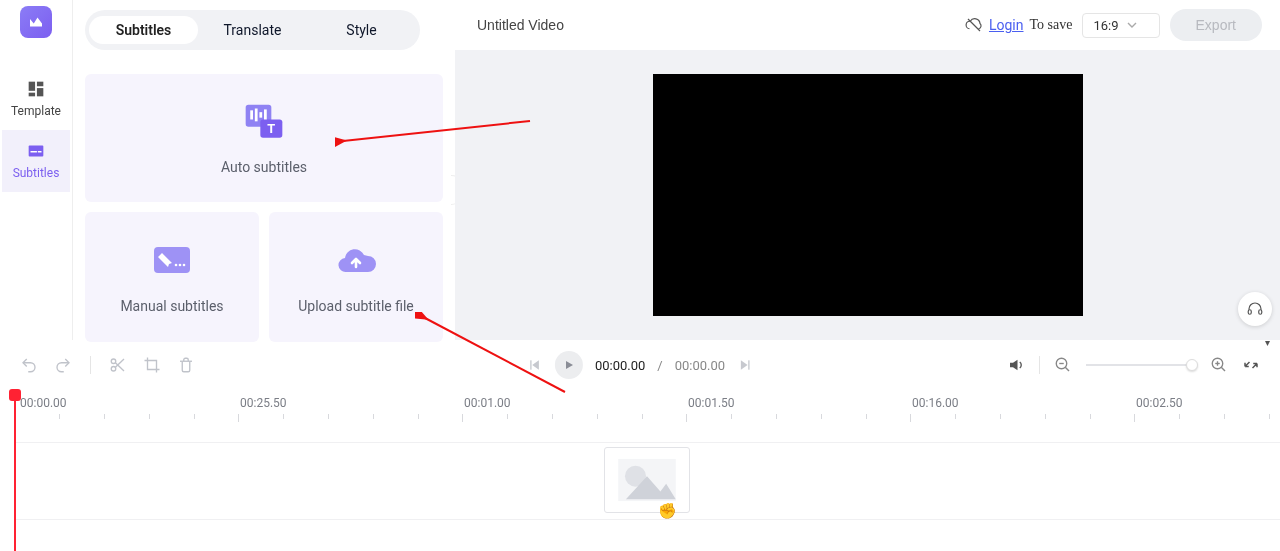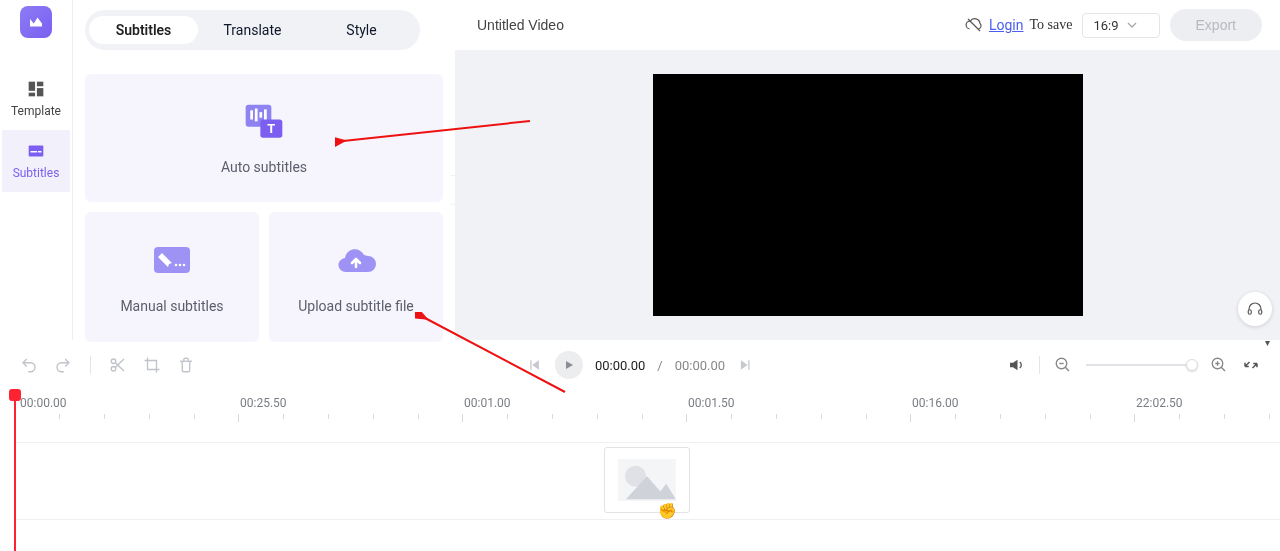--- a/index.html
+++ b/index.html
@@ -264,21 +264,21 @@
 </div>
 
 <div class="timeline">
   <div class="playhead"></div>
   <div class="ruler">
     <span class="tick-label" style="left:20px">00:00.00</span>
     <span class="tick-label" style="left:240px">00:25.50</span>
     <span class="tick-label" style="left:464px">00:01.00</span>
     <span class="tick-label" style="left:688px">00:01.50</span>
     <span class="tick-label" style="left:912px">00:16.00</span>
-    <span class="tick-label" style="left:1136px">22:02.50</span>
+    <span class="tick-label" style="left:1136px">00:02.50</span>
     <div class="ticks" id="ticks">
         <div class="tick major" style="left: 0px;"></div>
         <div class="tick minor" style="left: 45px;"></div>
         <div class="tick minor" style="left: 90px;"></div>
         <div class="tick minor" style="left: 135px;"></div>
         <div class="tick minor" style="left: 180px;"></div>
         <div class="tick major" style="left: 224px;"></div>
         <div class="tick minor" style="left: 269px;"></div>
         <div class="tick minor" style="left: 314px;"></div>
         <div class="tick minor" style="left: 359px;"></div>

